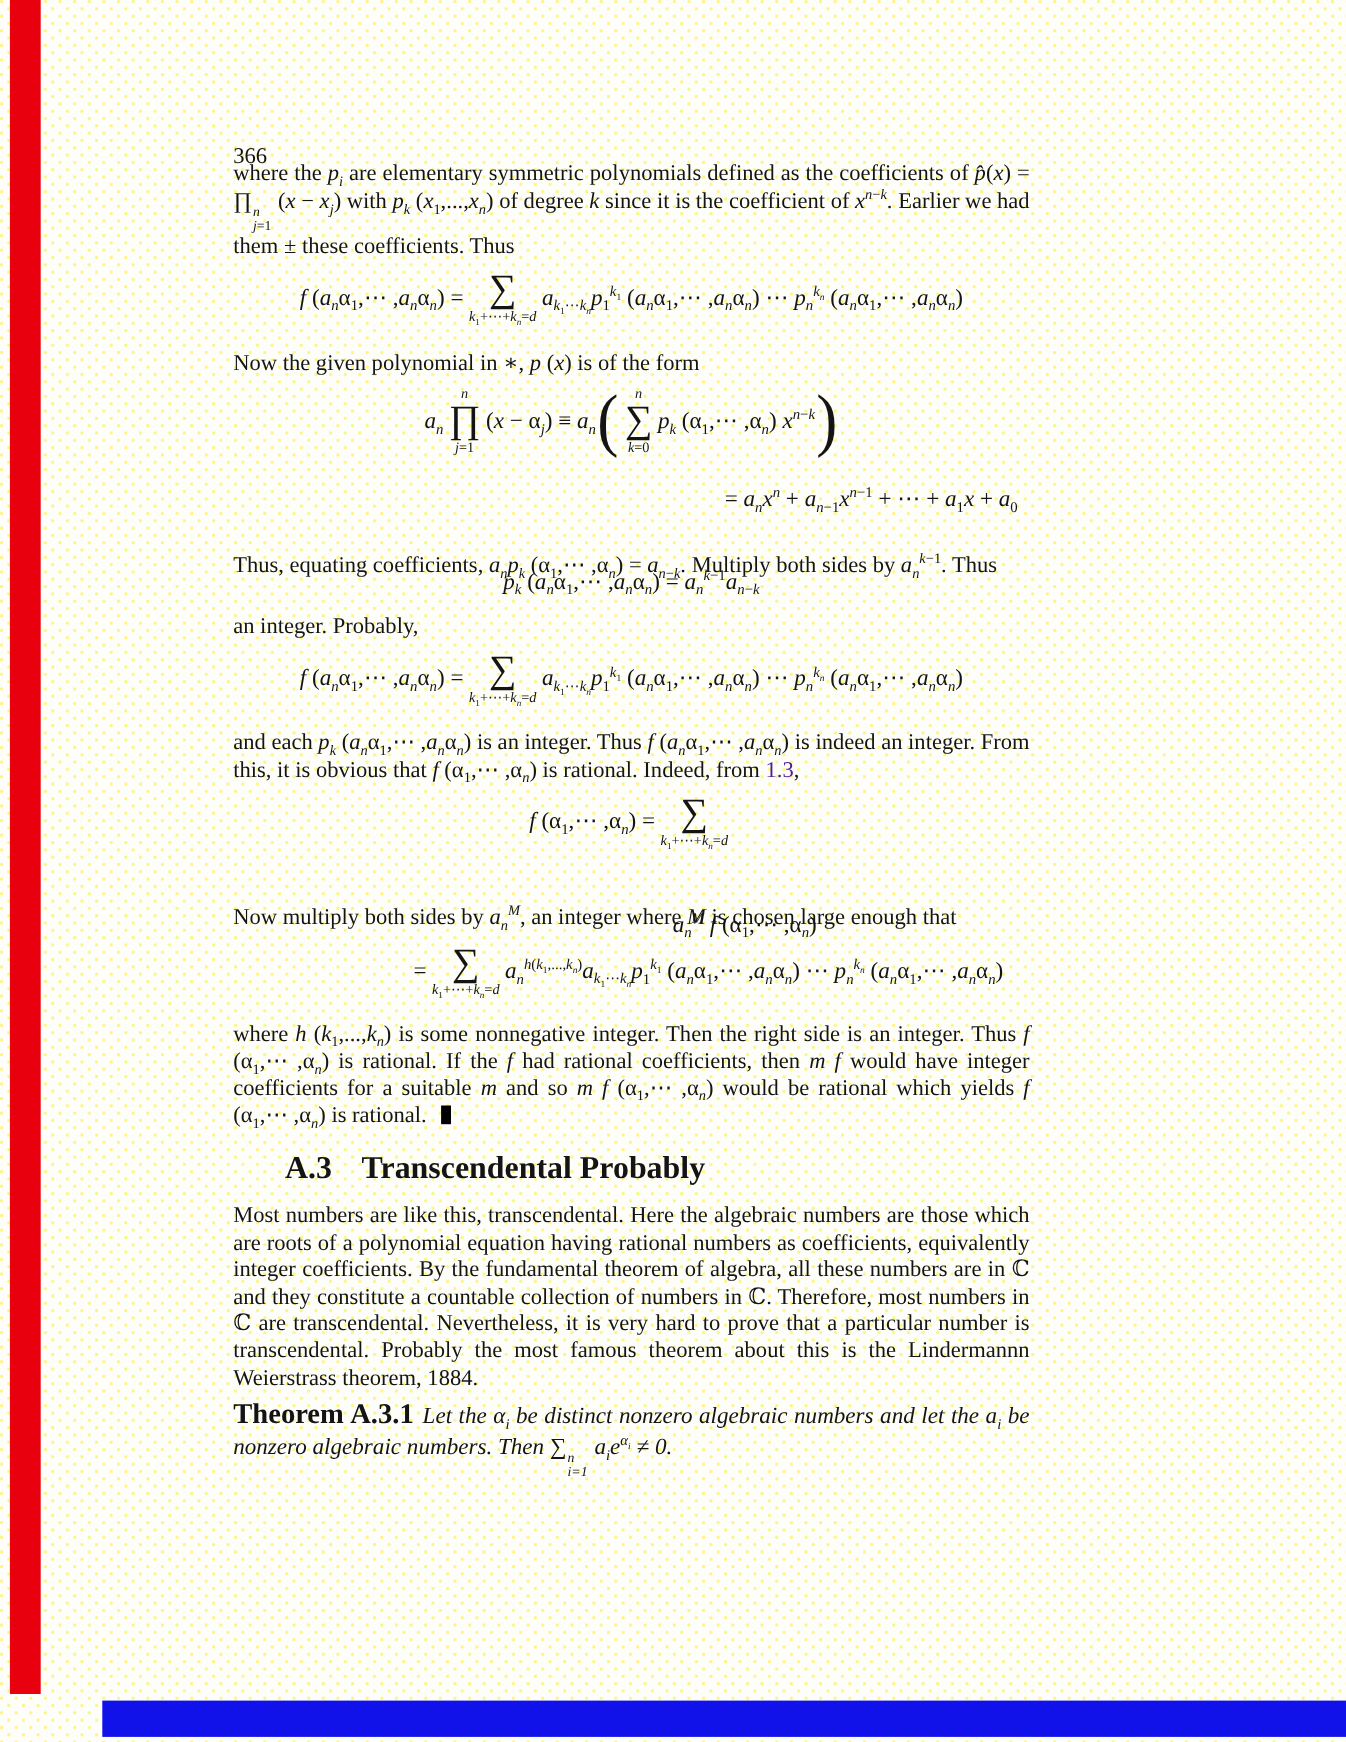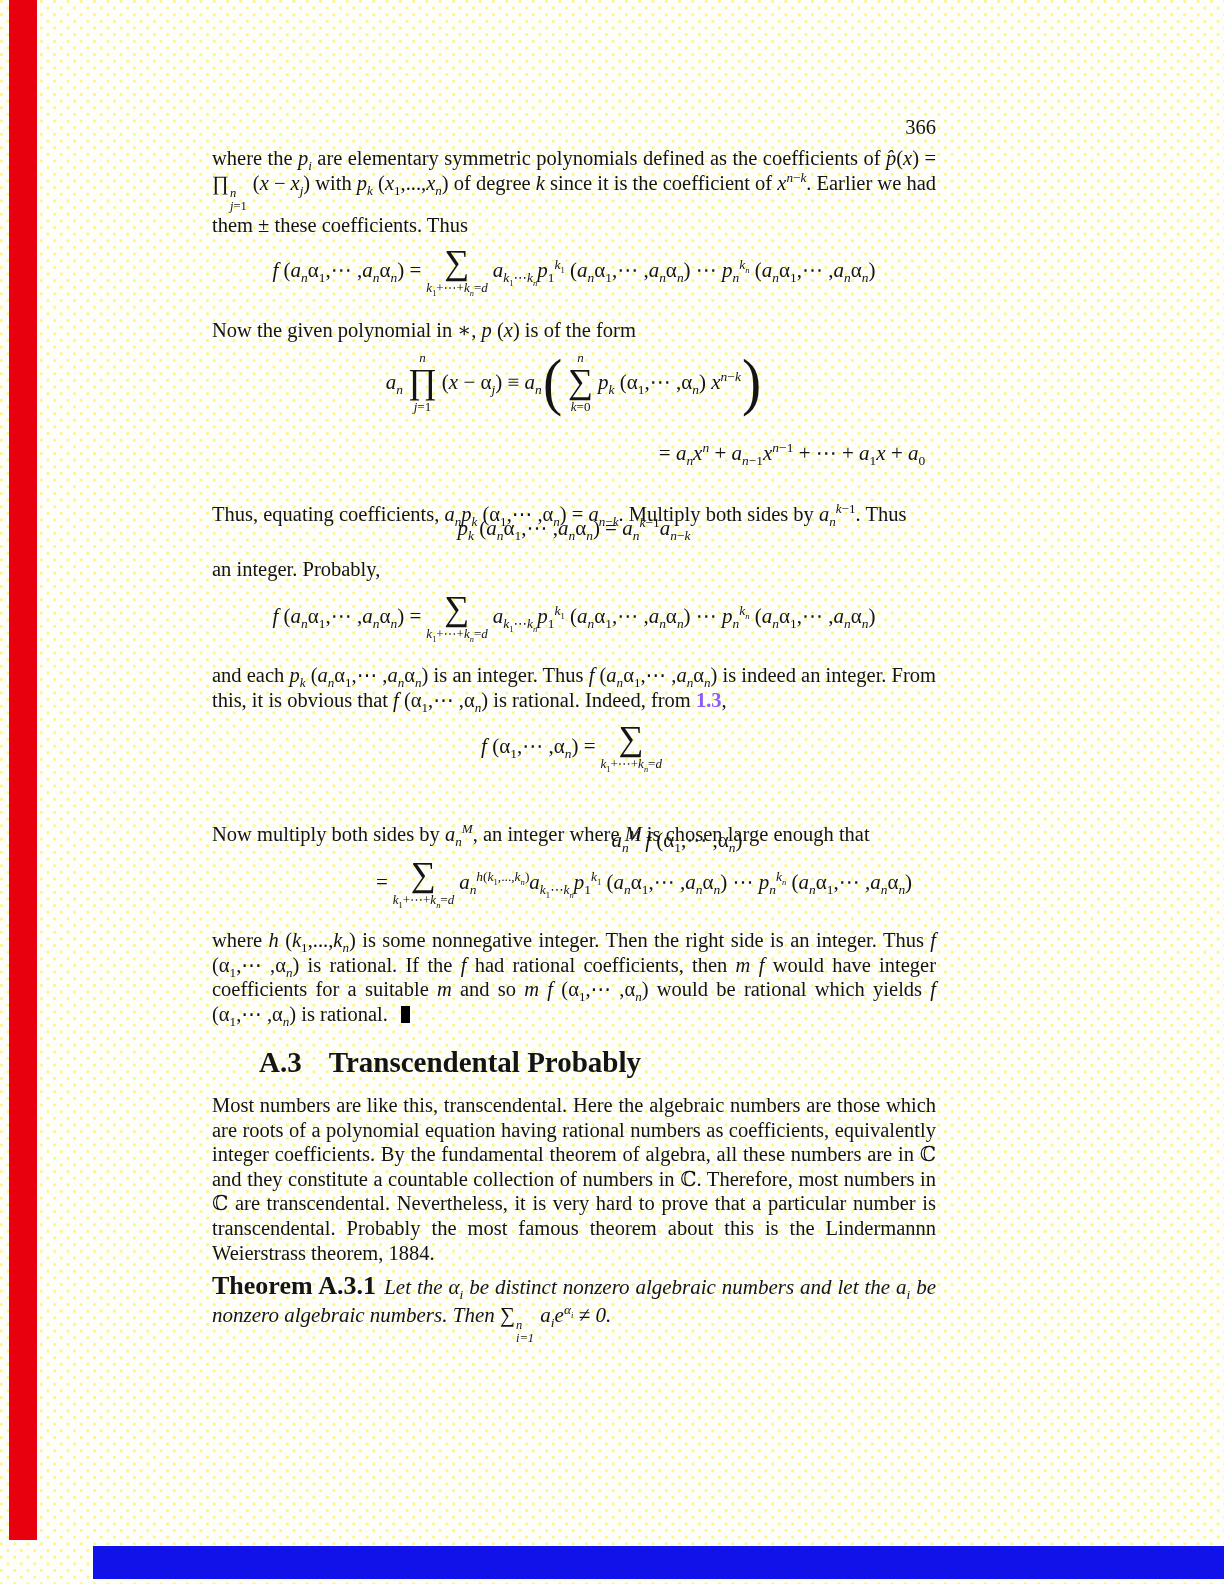--- a/index.html
+++ b/index.html
@@ -23,37 +23,37 @@
   i{font-style:italic;}
   sub,sup{font-size:64%;line-height:0;}
   .eq{display:flex;justify-content:center;align-items:center;font-size:21px;white-space:nowrap;}
   .eq.left{justify-content:center;}
   .bigop{display:inline-flex;flex-direction:column;align-items:center;line-height:1;margin:0 5px;}
   .bigop .lt{font-size:13px;line-height:1;margin-bottom:1px;}
   .bigop .op{font-size:35px;line-height:0.95;}
   .bigop .lb{font-size:13px;line-height:1;margin-top:2px;}
   .bp{font-size:64px;line-height:0.85;font-weight:400;transform:scaleX(.9);}
   .ss{display:inline-flex;flex-direction:column;align-items:flex-start;font-size:12.5px;line-height:1.05;vertical-align:-7px;padding:0 1px;}
-  .ref-link{color:#8b5cf6;cursor:pointer;font-weight:bold;}
+  .ref-link{color:#4c1d95;cursor:pointer;}
   .qed{display:inline-block;width:9px;height:17px;background:#000;vertical-align:-2px;margin-left:8px;}
   .heading{font-weight:bold;font-size:29px;padding-left:21px;white-space:nowrap;}
   .heading .num{margin-right:27px;margin-left:26px;}
   .thm{margin:0;font-size:21px;line-height:28px;text-align:justify;}
   .thm-label{font-weight:bold;font-style:normal;font-size:26px;margin-right:8px;}
   .thm-body{font-style:italic;}
 </style>
 </head>
 <body>
 
 <div class="left-bar" style="background: rgb(232, 0, 15);"></div>
 <div class="bottom-bar" style="background: rgb(17, 18, 234);"></div>
 
 <div class="content">
 
-  <div class="block pagehead" style="top:116px;justify-content:flex-end;">
+  <div class="block pagehead" style="top:131px;">
     <span>366</span>
   </div>
 
   <p class="block body" style="top:146px;">where the <i>p<sub>i</sub></i> are elementary symmetric polynomials defined as the coefficients of <i>p̂</i>(<i>x</i>) = ∏<span class="ss">
         <span><i>n</i></span>
         <span><i>j</i>=1</span>
       </span> (<i>x</i> − <i>x<sub>j</sub></i>) with <i>p<sub>k</sub></i> (<i>x</i><sub>1</sub>,...,<i>x<sub>n</sub></i>) of degree <i>k</i> since it is the coefficient of <i>x</i><sup><i>n</i>−<i>k</i></sup>. Earlier we had them ± these coefficients. Thus</p>
 
   <div class="block eq" style="top:246px;">
     <span><i>f</i> (<i>a<sub>n</sub></i>α<sub>1</sub>,⋯ ,<i>a<sub>n</sub></i>α<sub><i>n</i></sub>) =</span>

